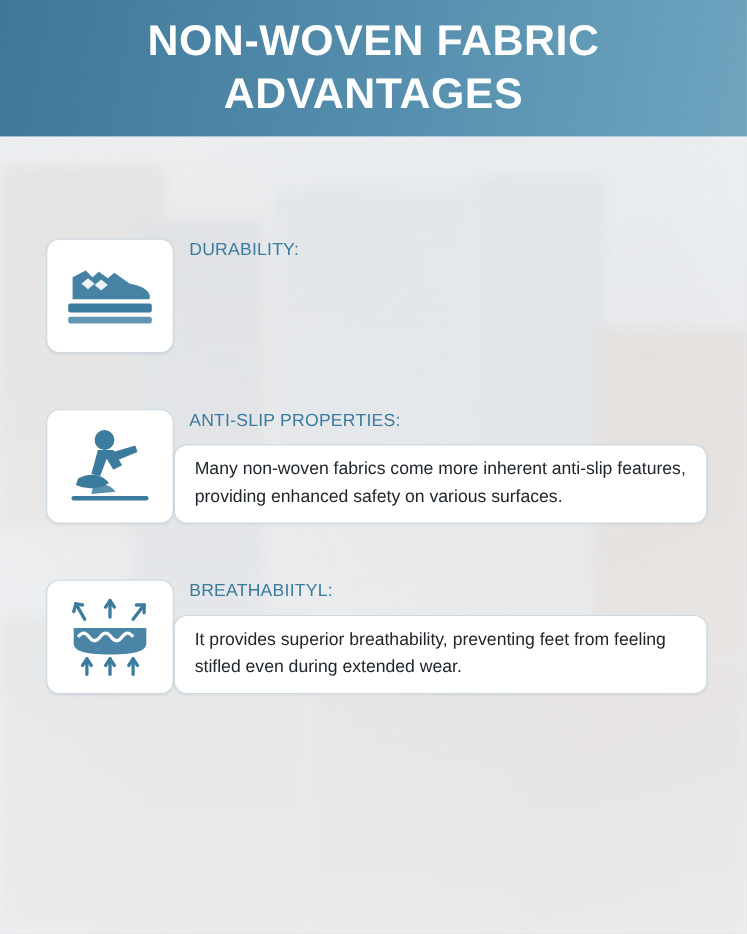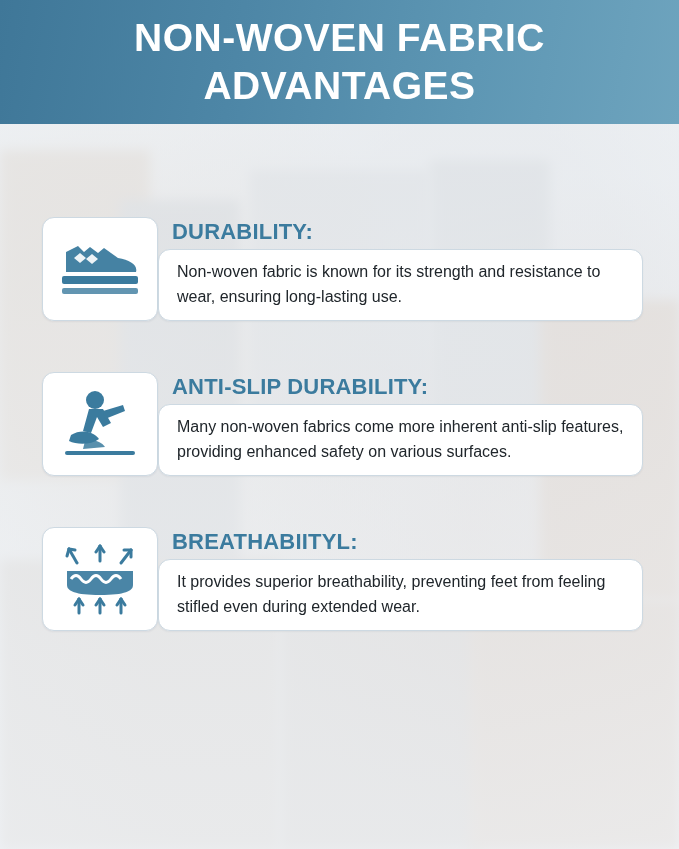--- a/index.html
+++ b/index.html
@@ -104,22 +104,22 @@
     align-items: center;
     justify-content: center;
     box-shadow: 0 1px 2px rgba(40,60,80,0.07);
   }
   .icon-box svg { display: block; }
 
   .item-title {
     position: absolute;
     left: 172px;
     top: 14px;
-    font-size: 22px;
-    font-weight: bold;
+    font-size: 16px;
+    font-weight: normal;
     color: #3b7b9e;
     letter-spacing: 0.2px;
   }
   .desc-box {
     position: absolute;
     left: 158px;
     top: 44px;
     width: 485px;
     min-height: 66px;
     background: #ffffff;
@@ -167,39 +167,36 @@
             <rect x="4" y="38" width="76" height="8" rx="2"></rect>
             <rect x="4" y="50" width="76" height="6" rx="2" opacity="0.8"></rect>
           </g>
           <g fill="#ffffff">
             <path d="M22 15 L28 20 L22 25 L16 20 Z" opacity="0.9"></path>
             <path d="M34 16 L40 21 L34 26 L28 21 Z" opacity="0.9"></path>
           </g>
         </svg>
       </div>
       <div class="item-title">DURABILITY:</div>
-      <div class="desc-box">
-        <div class="desc-text">Non-woven fabric is known for its strength and resistance to wear, ensuring long-lasting use.</div>
-      </div>
     </div>
 
     <div class="item">
       <div class="icon-box">
         <svg width="82" height="70" viewBox="0 0 82 70" aria-hidden="true">
           <g fill="#3b7b9e">
             <circle cx="36" cy="11" r="9"></circle>
             <path d="M30 20 L44 20 L52 34 L44 38 L38 28 L32 44 L24 42 Z"></path>
             <path d="M44 22 L64 16 L66 22 L46 30 Z"></path>
             <path d="M12 46 C22 40 34 42 40 50 C32 56 18 56 10 52 Z"></path>
             <path d="M26 52 C34 50 42 52 46 58 L24 60 Z" opacity="0.85"></path>
             <rect x="6" y="62" width="70" height="4" rx="2"></rect>
           </g>
         </svg>
       </div>
-      <div class="item-title">ANTI-SLIP DURABILITY:</div>
+      <div class="item-title">ANTI-SLIP PROPERTIES:</div>
       <div class="desc-box">
         <div class="desc-text">Many non-woven fabrics come more inherent anti-slip features, providing enhanced safety on various surfaces.</div>
       </div>
     </div>
 
     <div class="item">
       <div class="icon-box">
         <svg width="86" height="76" viewBox="0 0 86 76" aria-hidden="true">
           <g stroke="#3b7b9e" stroke-width="3" fill="none" stroke-linecap="round">
             <path d="M20 22 L12 8"></path>

